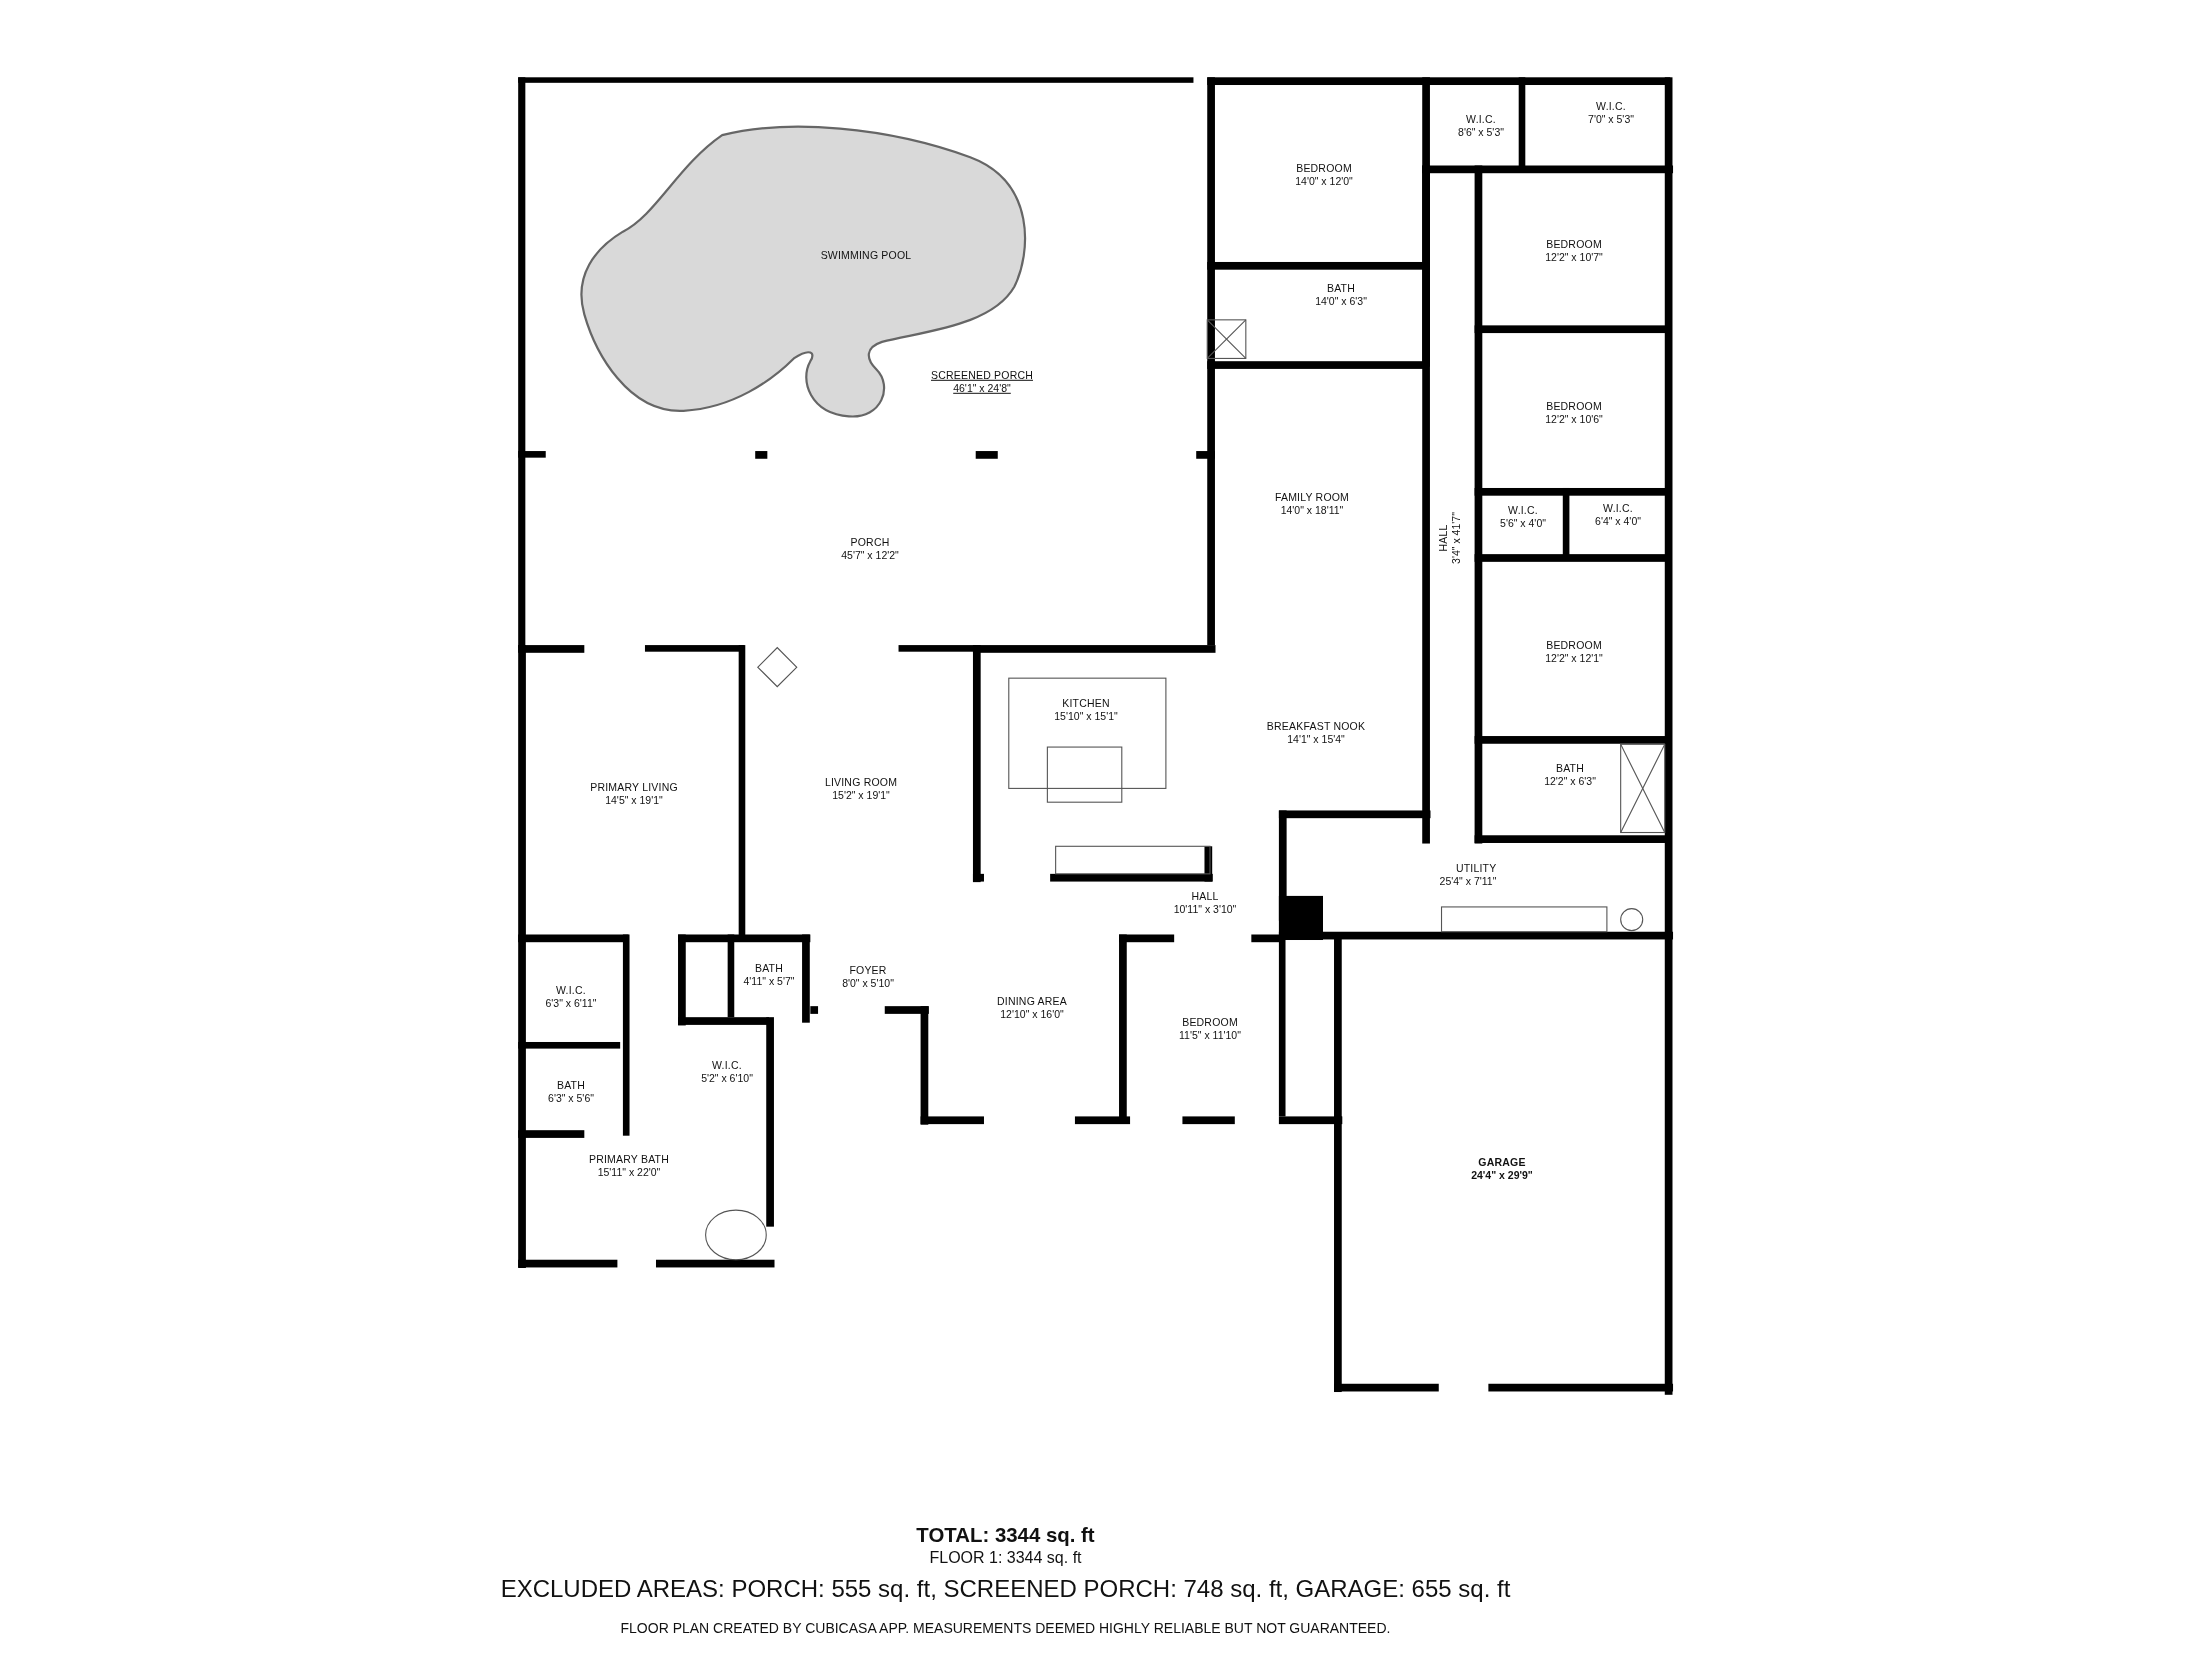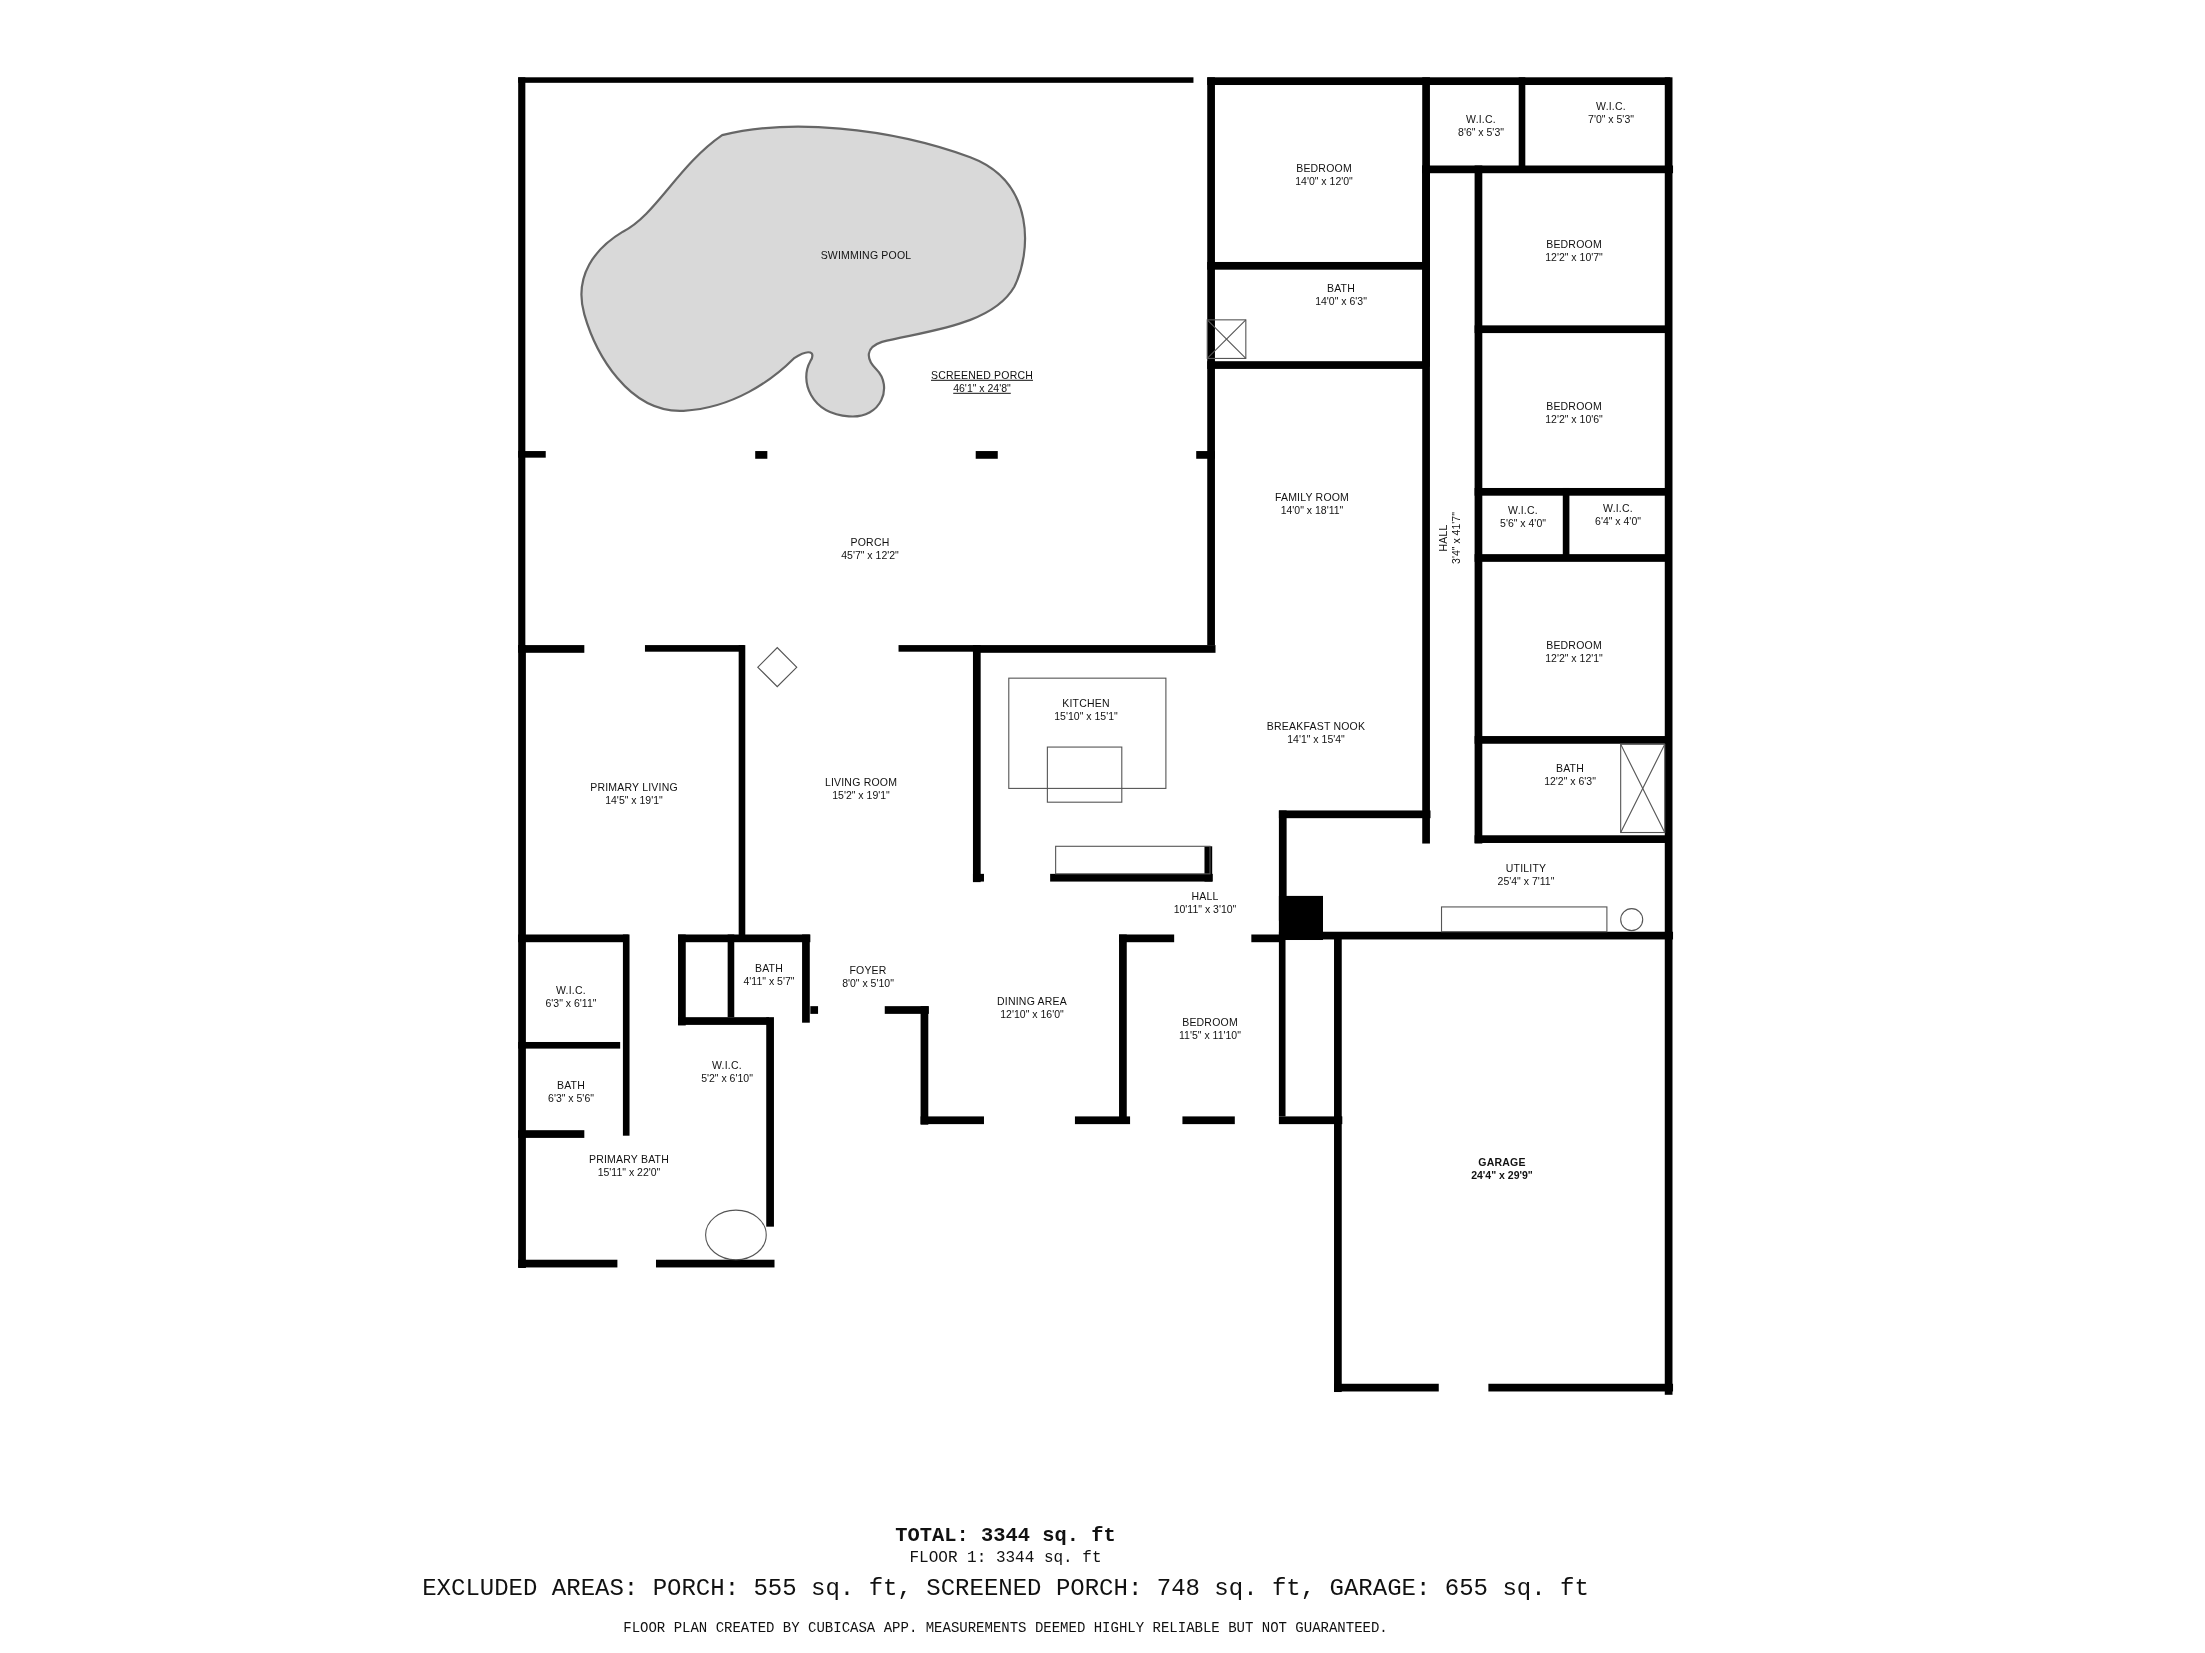--- a/index.html
+++ b/index.html
@@ -2,21 +2,21 @@
 <html style="font-size:8.8px"><head>
 <meta charset="utf-8">
 <style>
   html,body{margin:0;padding:0;background:#fff;}
   body{width:2205px;height:1654px;position:relative;overflow:hidden;font-family:"Liberation Sans",sans-serif;color:#111;}
   #plan{position:absolute;left:0;top:0;width:2205px;height:1654px;}
   .room-label{position:absolute;text-align:center;transform:translate(-50%,-50%);font-size:10.5px;line-height:13.2px;color:#111;white-space:nowrap;}
   .room-label .nm{display:block;letter-spacing:0.2px;}
   .room-label .dm{display:block;}
   .vert{transform:translate(-50%,-50%) rotate(-90deg);}
-  .footer{position:absolute;left:0;width:2011px;text-align:center;font-family:Liberation Mono, monospace;color:#111;}
+  .footer{position:absolute;left:0;width:2011px;text-align:center;font-family:Liberation Sans, sans-serif;color:#111;}
   .f-total{top:1524px;font-size:20.4px;font-weight:bold;}
   .f-floor{top:1549px;font-size:16px;}
   .f-excl{top:1575px;font-size:24px;}
   .f-note{top:1620px;font-size:14px;}
 </style>
 </head>
 <body>
 
 <div id="plan">
   <svg width="2205" height="1654" viewBox="0 0 4000 3000">
@@ -184,21 +184,21 @@
     <span class="dm">14'1" x 15'4"</span>
   </div>
   <div class="room-label" style="left:634px;top:794px;">
     <span class="nm">PRIMARY LIVING</span>
     <span class="dm">14'5" x 19'1"</span>
   </div>
   <div class="room-label" style="left:861px;top:789px;">
     <span class="nm">LIVING ROOM</span>
     <span class="dm">15'2" x 19'1"</span>
   </div>
-  <div class="room-label" style="left:1526px;top:875px;">
+  <div class="room-label" style="left:1468px;top:875px;text-align:right;">
     <span class="nm">UTILITY</span>
     <span class="dm">25'4" x 7'11"</span>
   </div>
   <div class="room-label" style="left:1205px;top:903px;">
     <span class="nm">HALL</span>
     <span class="dm">10'11" x 3'10"</span>
   </div>
   <div class="room-label" style="left:571px;top:997px;">
     <span class="nm">W.I.C.</span>
     <span class="dm">6'3" x 6'11"</span>

